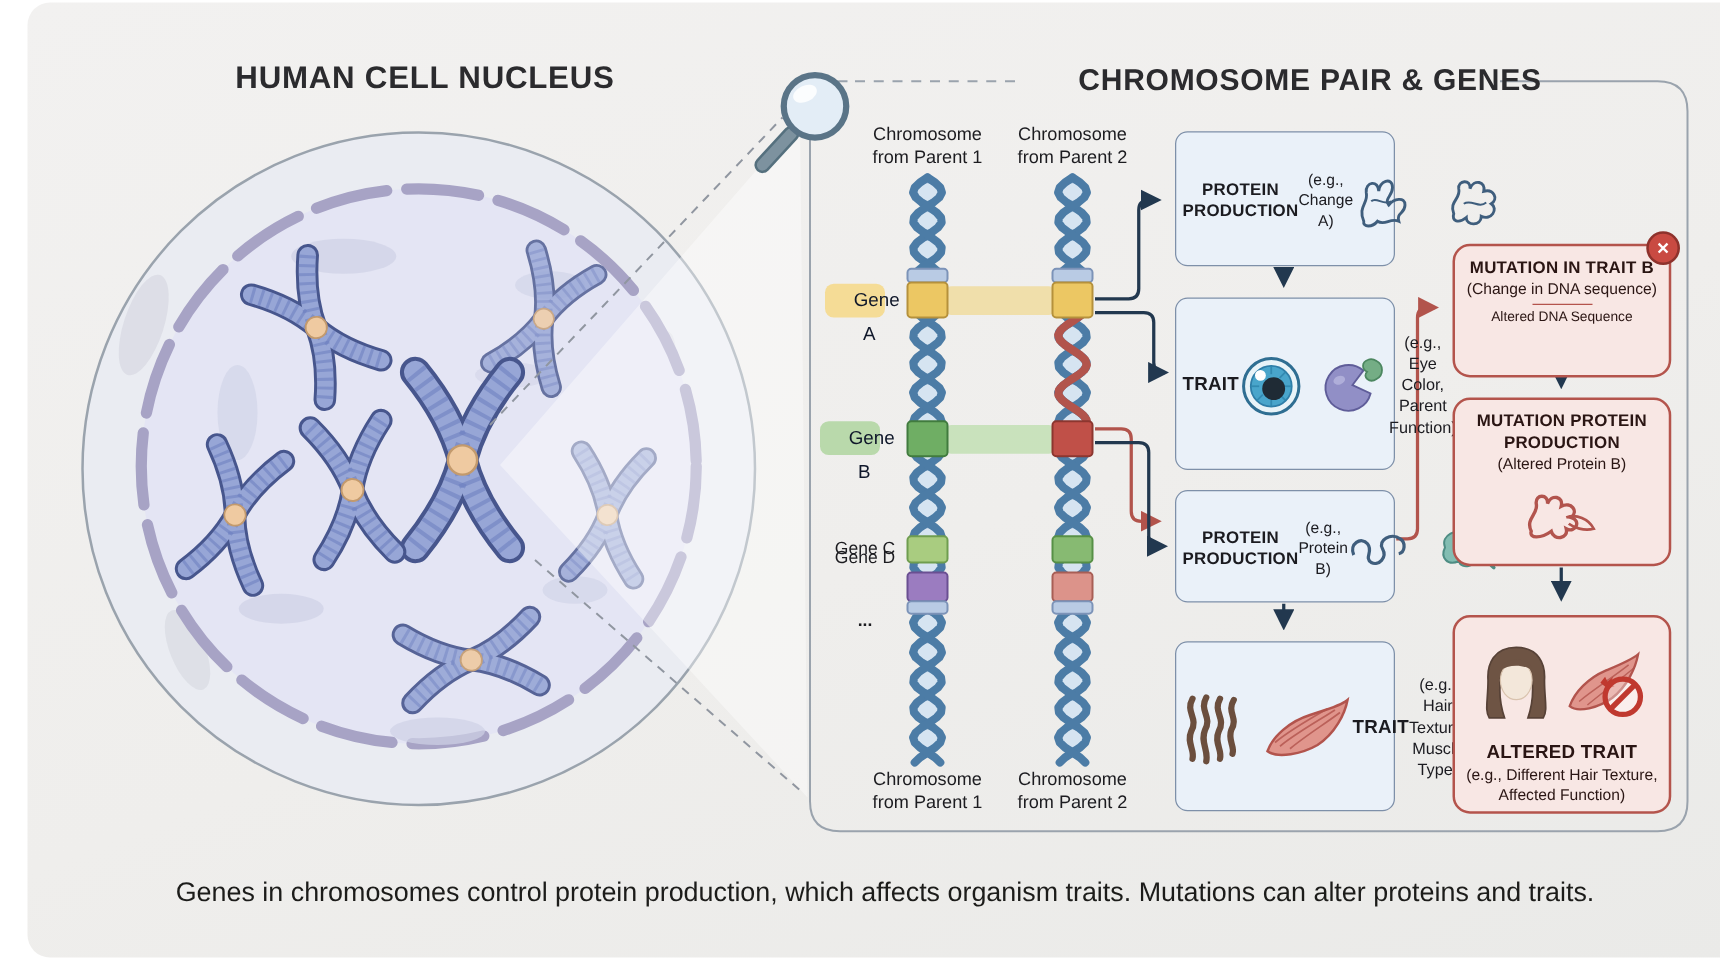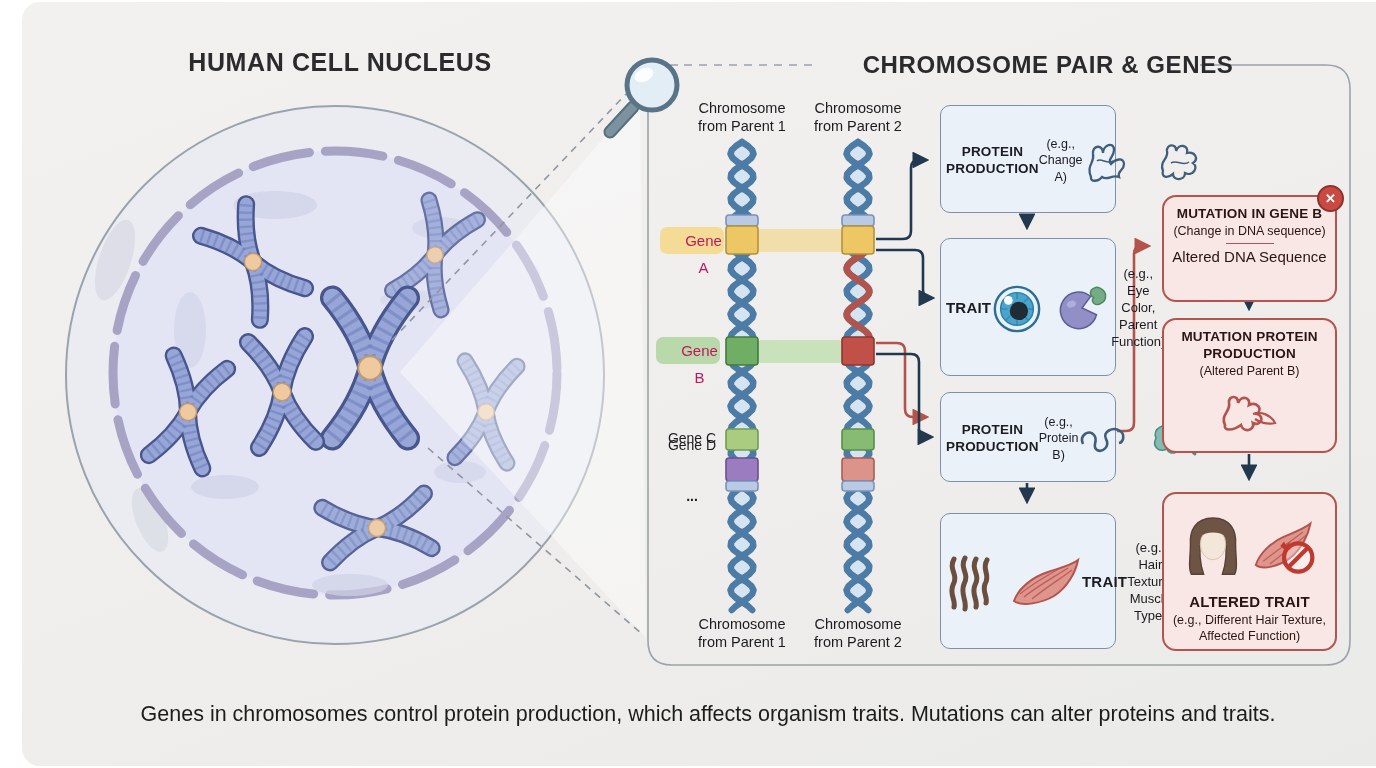--- a/index.html
+++ b/index.html
@@ -4,22 +4,22 @@
 <style>
   html,body{margin:0;padding:0;background:#ffffff;}
   .stage{position:relative;width:1376px;height:768px;overflow:hidden;background:#ffffff;
          font-family:"Liberation Sans", sans-serif;margin-left:20px;}
   .card{position:absolute;inset:2px;border-radius:18px;
         background:linear-gradient(160deg,#f2f1f0 0%,#efeeec 55%,#eaeae8 100%);}
   svg.canvas{position:absolute;left:0;top:0;width:1376px;height:768px;}
   .abs{position:absolute;box-sizing:border-box;}
   .title{font-weight:700;color:#2b2b2e;letter-spacing:.6px;font-size:25px;text-align:center;}
   .chromlabel{width:104px;text-align:center;font-size:14.5px;line-height:1.22;color:#1c1c20;}
-  .genebadge{width:64px;height:27px;border-radius:7px;font-size:15px;line-height:27px;
-             text-align:center;color:#be185d;padding-left:23px;}
+  .genebadge{width:48px;height:27px;border-radius:7px;font-size:15px;line-height:27px;
+             text-align:center;color:#0f172a;padding-left:23px;}
   .geneplain{width:64px;text-align:center;font-size:14px;color:#1c1c20;}
   .bluebox{background:#eaf1f9;border:1.6px solid #7e90a9;border-radius:10px;
            display:flex;flex-direction:row;align-items:center;padding:8px 5px 5px 5px;}
   .redbox{background:#f8e7e4;border:2px solid #b4544c;border-radius:14px;
           display:flex;flex-direction:column;align-items:center;padding:9px 6px 5px 6px;}
   .bxtitle{font-size:13.5px;font-weight:700;color:#1b1b20;text-align:center;letter-spacing:.2px;line-height:1.25;}
   .bxsub{font-size:12.5px;color:#1b1b20;text-align:center;line-height:1.3;}
   .redbox .bxtitle,.redbox .bxsub{color:#2a1513;}
   .iconrow{display:flex;align-items:center;justify-content:center;gap:10px;flex:1;}
   .divider{width:48px;border-top:1.6px solid #b4544c;margin:4px 0 3px 0;}
@@ -311,29 +311,29 @@
           <path d="M10,37 C22,27 38,18 52,10"></path>
         </g>
       </svg>
     </div>
     <div class="bxtitle" style="font-size:15px;">TRAIT</div>
     <div class="bxsub" style="font-size:13px;">(e.g., Hair Texture, Muscle Type)</div>
   </div>
 
   <div class="abs redbox" style="left:1142px;top:195px;width:175px;height:107px;">
     <div class="xbadge">✕</div>
-    <div class="bxtitle">MUTATION IN GENE B</div>
+    <div class="bxtitle">MUTATION IN TRAIT B</div>
     <div class="bxsub">(Change in DNA sequence)</div>
     <div class="divider"></div>
-    <div class="bxsub" style="font-size:15px;">Altered DNA Sequence</div>
+    <div class="bxsub" style="font-size:11px;">Altered DNA Sequence</div>
   </div>
 
   <div class="abs redbox" style="left:1142px;top:318px;width:175px;height:135px;">
     <div class="bxtitle">MUTATION PROTEIN PRODUCTION</div>
-    <div class="bxsub">(Altered Parent B)</div>
+    <div class="bxsub">(Altered Protein B)</div>
     <div class="iconrow">
       <svg width="70" height="48" viewBox="0 0 70 48">
         <path d="M10,36 C5,26 16,22 14,14 C13,6 24,6 23,14 C26,6 36,8 34,16 C42,12 48,20 42,25 C50,27 46,38 38,34 C40,42 28,44 26,36 C18,42 8,42 10,36 Z" fill="none" stroke="#b2544d" stroke-width="2.7"></path>
         <path d="M38,25 C46,22 56,26 60,34 C52,36 44,33 40,30" fill="none" stroke="#b2544d" stroke-width="2.2"></path>
       </svg>
     </div>
   </div>
 
   <div class="abs caption">Genes in chromosomes control protein production, which affects organism traits. Mutations can alter proteins and traits.</div>
 

